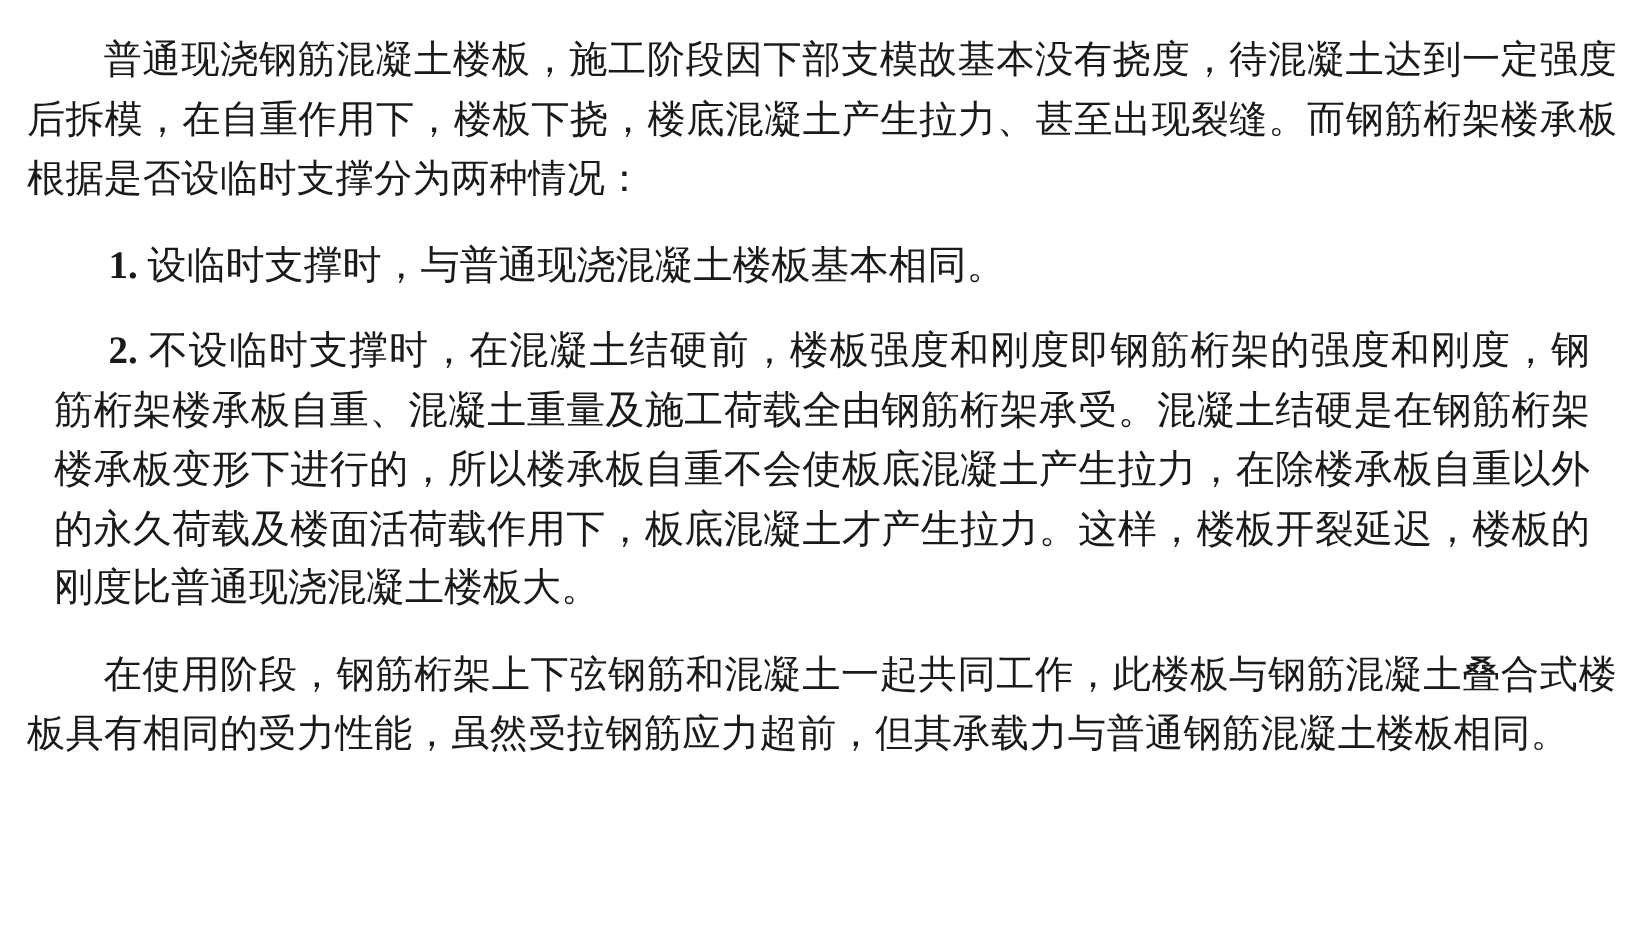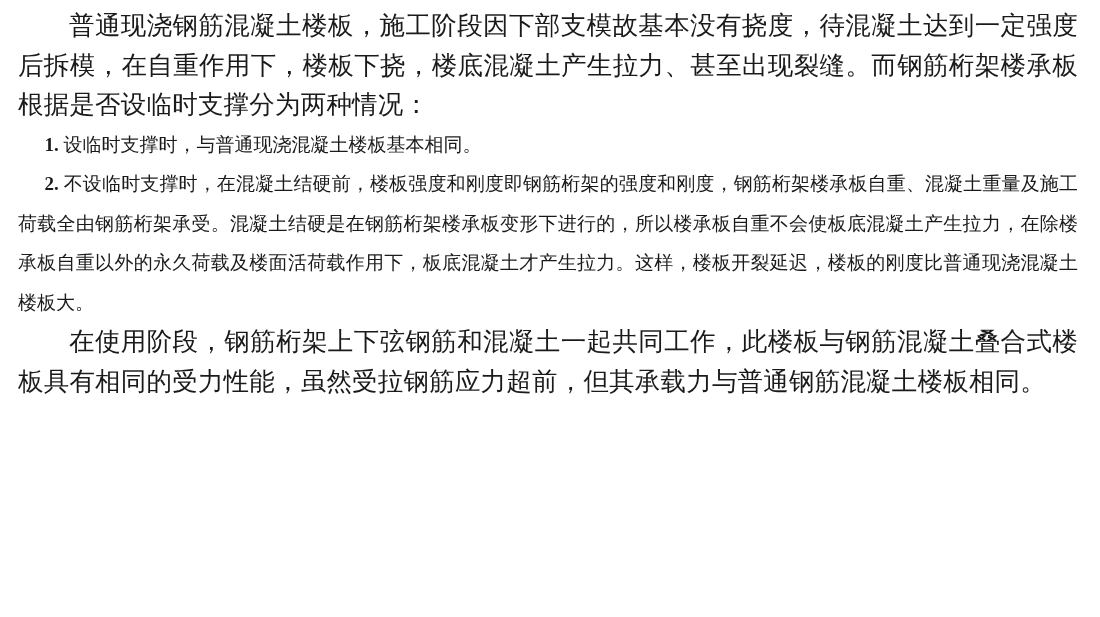--- a/index.html
+++ b/index.html
@@ -11,45 +11,45 @@
     height: 617px;
     background: #ffffff;
     font-family: "Liberation Serif", "DejaVu Serif", serif;
     color: #1a1a1a;
     overflow: hidden;
   }
   .page {
     box-sizing: border-box;
     width: 1100px;
     height: 617px;
-    padding: 6px 22px 0 18px;
+    padding: 20px 22px 0 18px;
     background: #ffffff;
   }
   .para {
     font-size: 25.5px;
     line-height: 39.5px;
     text-align: justify;
     text-justify: inter-ideograph;
     margin: 0 0 0 0;
     letter-spacing: 0.2px;
   }
   .indent {
     text-indent: 2em;
   }
   .list {
     margin: 0;
     padding: 0;
     list-style: none;
   }
   .list-item {
-    font-size: 19px;
+    font-size: 26px;
     line-height: 39.5px;
     text-align: justify;
     text-justify: inter-ideograph;
-    margin: 0;
+    margin: 18px;
     position: relative;
   }
   .list-item .marker {
     font-weight: bold;
     font-family: "Liberation Serif", "DejaVu Serif", serif;
   }
   .li-first {
     text-indent: 1.4em;
   }
   .li-body {

